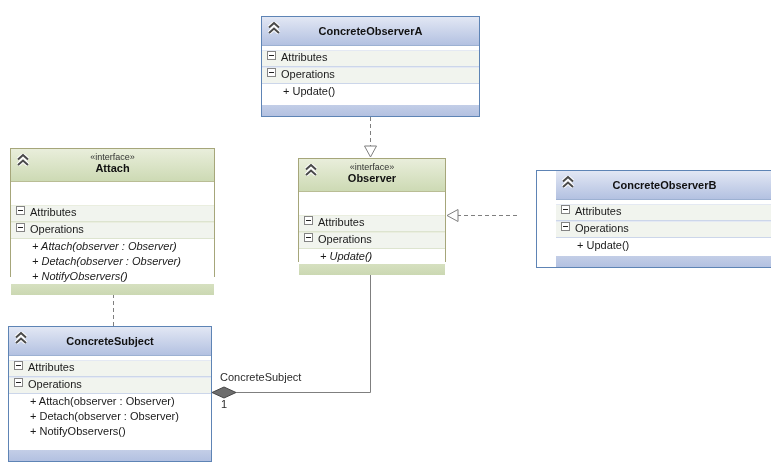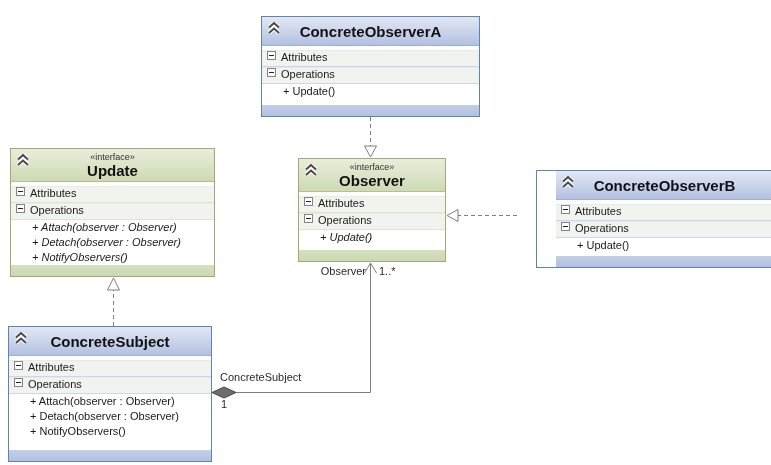--- a/index.html
+++ b/index.html
@@ -9,30 +9,30 @@
     font-family:"Liberation Sans", sans-serif; font-size:11px; color:#1a1a1a;
     overflow:hidden;
   }
 
   
   .uml-class {
     position:absolute; display:flex; flex-direction:column;
     border:1px solid; background:#ffffff;
   }
   .uml-class.blue  { border-color:#5e84b5; }
-  .uml-class.green { border-color:#a6a67a; }
+  .uml-class.green { border-color:#a6a67a;gap:19px; }
 
   .cls-header { position:relative; flex:0 0 auto; text-align:center; }
   .blue  .cls-header { background:linear-gradient(#e2e7f4,#b3c1e1); border-bottom:1px solid #9db1d2; }
   .green .cls-header { background:linear-gradient(#e9eedb,#cddab4); border-bottom:1px solid #b9bd95; }
 
   .cls-header.single { height:29px; display:flex; align-items:center; justify-content:center; }
   .cls-header.double { height:33px; padding-top:3px; }
 
-  .cls-name { font-weight:bold; font-size:15px; color:#111; }
+  .cls-name { font-weight:bold; font-size:11px; color:#111; }
   .stereotype { font-size:9px; color:#333; line-height:10px; }
 
   .collapse { position:absolute; left:5px; top:5px; width:14px; height:12px; }
 
   .cls-body { flex:1 1 auto; display:flex; flex-direction:column; background:#ffffff; padding-top:4px; }
 
   .section-row {
     height:17px; flex:0 0 auto; display:flex; 
     padding-left:5px; background:#f1f4ee;
   }
@@ -127,21 +127,21 @@
     <div class="cls-header double">
       <span class="collapse">
         <svg width="14" height="12" viewBox="0 0 14 12">
           <path d="M2 5.5 L7 1 L12 5.5" fill="none" stroke="#ffffff" stroke-width="4"></path>
           <path d="M2 11 L7 6.5 L12 11" fill="none" stroke="#ffffff" stroke-width="4"></path>
           <path d="M2 5.5 L7 1 L12 5.5" fill="none" stroke="#4a4a4a" stroke-width="2"></path>
           <path d="M2 11 L7 6.5 L12 11" fill="none" stroke="#4a4a4a" stroke-width="2"></path>
         </svg>
       </span>
       <div class="stereotype">«interface»</div>
-      <div class="cls-name">Update</div>
+      <div class="cls-name">Attach</div>
     </div>
     <div class="cls-body">
       <div class="section-row">
         <span class="expander"></span>
         <span>Attributes</span>
       </div>
       <div class="section-row">
         <span class="expander"></span>
         <span>Operations</span>
       </div>

